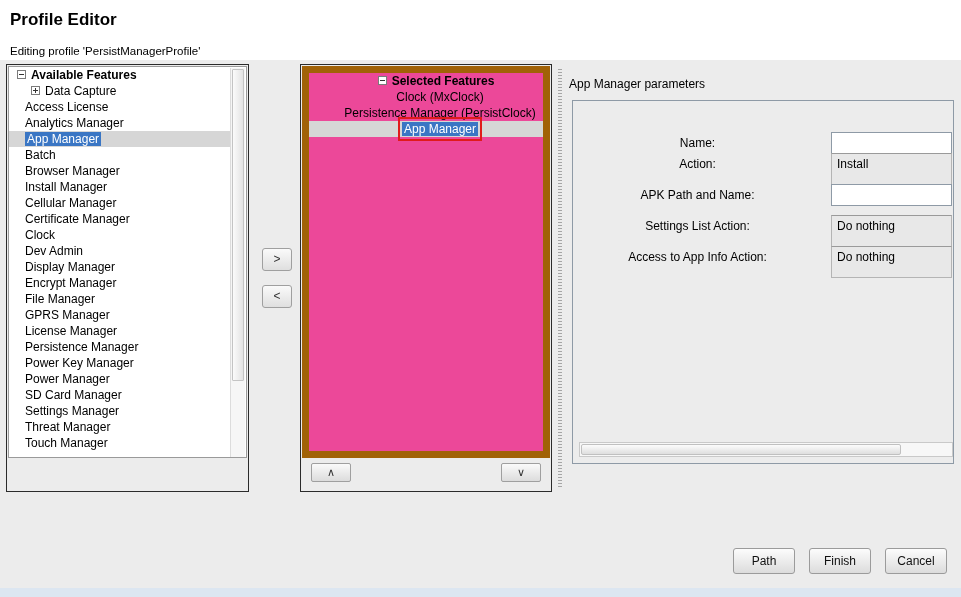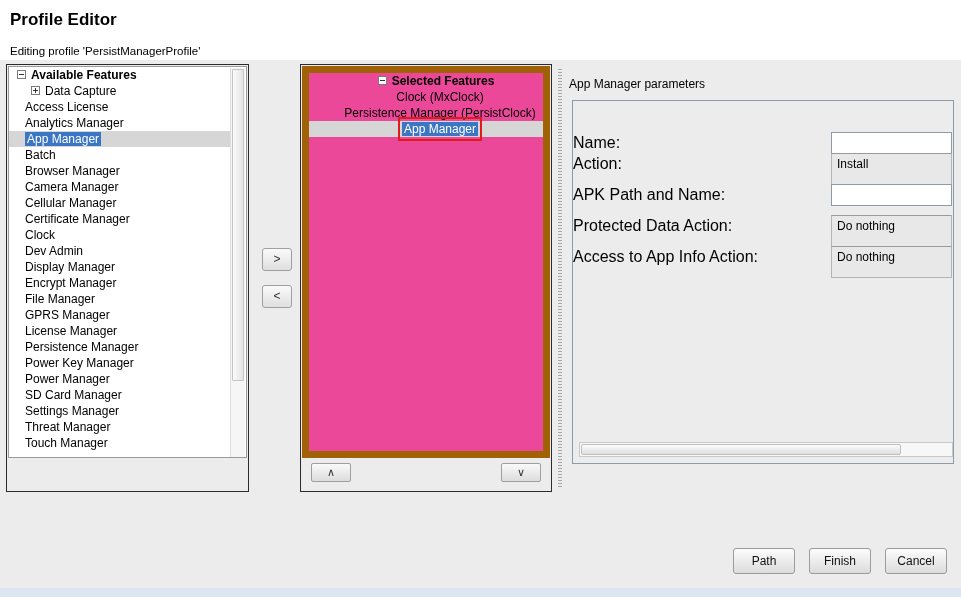--- a/index.html
+++ b/index.html
@@ -310,22 +310,22 @@
     position: absolute;
     left: 0;
     width: 382px;
     height: 22px;
   }
   .field-label {
     position: absolute;
     left: 0;
     top: 0;
     width: 249px;
-    text-align: left;
-    font-size: 16px;
+    text-align: center;
+    font-size: 12px;
     line-height: 22px;
     color: #000;
   }
   .field-input {
     position: absolute;
     left: 258px;
     top: 0;
     width: 121px;
     height: 22px;
     background: #ffffff;
@@ -422,21 +422,21 @@
   <div class="avail-panel">
     <div class="avail-tree">
       <div class="tree-rows" id="avail-rows">
           <div class="tree-row root indent-1"><span class="twisty"></span><span class="node-label">Available Features</span></div>
           <div class="tree-row indent-2"><span class="twisty plus"></span><span class="node-label">Data Capture</span></div>
           <div class="tree-row indent-2b"><span class="node-label">Access License</span></div>
           <div class="tree-row indent-2b"><span class="node-label">Analytics Manager</span></div>
           <div class="tree-row indent-2b selected"><span class="node-label">App Manager</span></div>
           <div class="tree-row indent-2b"><span class="node-label">Batch</span></div>
           <div class="tree-row indent-2b"><span class="node-label">Browser Manager</span></div>
-          <div class="tree-row indent-2b"><span class="node-label">Camera Manager</span></div>
+          <div class="tree-row indent-2b"><span class="node-label">Install Manager</span></div>
           <div class="tree-row indent-2b"><span class="node-label">Cellular Manager</span></div>
           <div class="tree-row indent-2b"><span class="node-label">Certificate Manager</span></div>
           <div class="tree-row indent-2b"><span class="node-label">Clock</span></div>
           <div class="tree-row indent-2b"><span class="node-label">Dev Admin</span></div>
           <div class="tree-row indent-2b"><span class="node-label">Display Manager</span></div>
           <div class="tree-row indent-2b"><span class="node-label">Encrypt Manager</span></div>
           <div class="tree-row indent-2b"><span class="node-label">File Manager</span></div>
           <div class="tree-row indent-2b"><span class="node-label">GPRS Manager</span></div>
           <div class="tree-row indent-2b"><span class="node-label">License Manager</span></div>
           <div class="tree-row indent-2b"><span class="node-label">Persistence Manager</span></div>
@@ -488,21 +488,21 @@
           </div>
           <div class="field-row" style="top: 52px;">
             <div class="field-label">Action:</div>
             <div class="field-combo">Install</div>
           </div>
           <div class="field-row" style="top: 83px;">
             <div class="field-label">APK Path and Name:</div>
             <div class="field-input"></div>
           </div>
           <div class="field-row" style="top: 114px;">
-            <div class="field-label">Protected Data Action:</div>
+            <div class="field-label">Settings List Action:</div>
             <div class="field-combo">Do nothing</div>
           </div>
           <div class="field-row" style="top: 145px;">
             <div class="field-label">Access to App Info Action:</div>
             <div class="field-combo">Do nothing</div>
           </div>
         </div>
       <div class="h-scroll">
         <div class="h-scroll-thumb"></div>
       </div>

